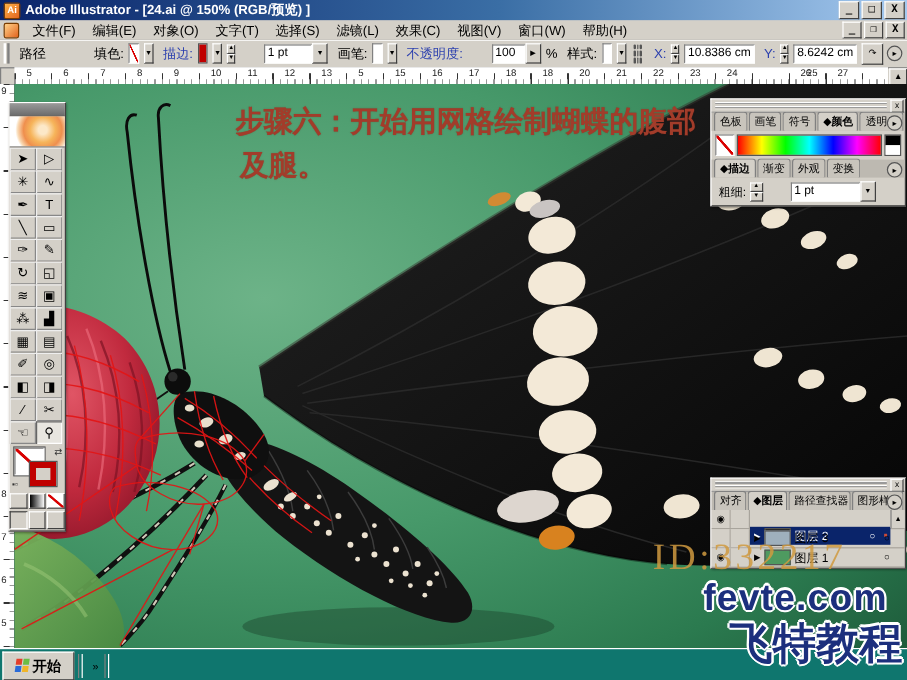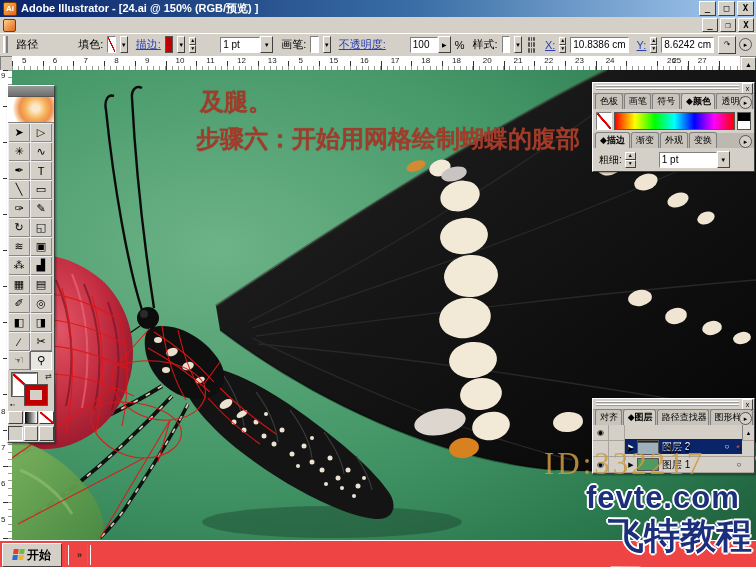--- a/index.html
+++ b/index.html
@@ -24,21 +24,21 @@
     border-bottom:1px solid #aaa;}
   #doc-icon{width:11px;height:11px;margin:0 4px 0 3px;border-radius:2px;
     background:linear-gradient(135deg,#ffd28a,#e2641e);border:1px solid #7a3c00;}
   .menu-item{padding:1px 7px;white-space:nowrap;}
   #menubar .wbtns .wbtn{width:14px;height:12px;}
   
   #controlbar{left:0;top:33px;width:756px;height:23px;background:#d4d0c8;display:flex;
     align-items:center;gap:4px;border-bottom:1px solid #808080;box-shadow:inset 0 1px 0 #fff;white-space:nowrap;}
   .grip{width:3px;height:17px;margin-left:3px;border-left:2px solid #fff;border-right:2px solid #808080;}
   .cb-label{margin-left:4px;}
-  .cb-link{color:#2b3fae;text-decoration:underline;}
+  .cb-link{color:#2b3fae;}
   .swatch{width:15px;height:15px;background:#fff;border:1px solid;border-color:#808080 #fff #fff #808080;position:relative;}
   .swatch.none:before{content:"";position:absolute;left:0;top:0;width:100%;height:100%;
     background:linear-gradient(to top right,transparent 44%,#d80000 46%,#d80000 54%,transparent 56%);}
   .swatch.redstroke{border:1px solid #555;box-shadow:inset 0 0 0 3px #c00000;}
   .ddbtn{width:11px;height:15px;font-size:6px;}
   .stepper{width:11px;height:16px;display:flex;flex-direction:column;}
   .stepper .btn{flex:1;font-size:5px;}
   .field{height:14px;background:#fff;border:1px solid;border-color:#808080 #fff #fff #808080;
     display:flex;align-items:center;padding:0 2px;font-size:10px;}
   .combo{display:flex;align-items:center;padding-left:20px;}
@@ -127,21 +127,21 @@
   .lrow.selected .sel-bg{background:#0a246a;color:#fff;margin-top:28px;}
   .l-scroll{width:11px;background:#d4d0c8;border-left:1px solid #808080;font-size:6px;}
   
   #wm-id{left:544px;top:446px;font-family:"Liberation Serif","DejaVu Serif",serif;
     font-size:31px;color:#d09a40;opacity:.85;letter-spacing:3px;z-index:60;}
   .outlined{color:#1c2f7d;font-weight:bold;z-index:60;
     text-shadow:-2px 0 #fff,2px 0 #fff,0 -2px #fff,0 2px #fff,-1px -1px #fff,1px 1px #fff,-1px 1px #fff,1px -1px #fff;}
   #wm-site{left:586px;top:480px;font-size:31px;letter-spacing:1px;}
   #wm-site-cn{left:608px;top:512px;font-size:36px;}
   
-  #taskbar{left:0;top:540px;width:756px;height:27px;background:#ef4444;border-top:1px solid #fff;
+  #taskbar{left:0;top:540px;width:756px;height:27px;background:#0f766e;border-top:1px solid #fff;
     display:flex;align-items:center;gap:3px;z-index:50;}
   #start-btn{width:58px;height:22px;margin-left:2px;display:flex;align-items:center;gap:3px;
     font-weight:bold;font-size:12px;justify-content:center;}
   #win-flag{width:11px;height:11px;display:grid;grid-template-columns:1fr 1fr;gap:1px;transform:skewX(-8deg);}
   #win-flag i:nth-child(1){background:#e33e2b;}#win-flag i:nth-child(2){background:#6bbd46;}
   #win-flag i:nth-child(3){background:#2a6bd8;}#win-flag i:nth-child(4){background:#f0b529;}
   .tb-sep{width:2px;height:20px;border-left:1px solid #808080;border-right:1px solid #fff;}
   #quicklaunch{display:flex;gap:2px;align-items:center;}
   #ql-overflow{font-size:9px;padding:0 2px;}
   #tray{margin-left:auto;height:22px;display:flex;align-items:center;gap:3px;padding:0 4px 0 6px;
@@ -157,20 +157,32 @@
   <div class="ttl">Adobe Illustrator - [24.ai @ 150% (RGB/预览) ]</div>
   <div class="wbtns">
     <div class="btn wbtn">_</div>
     <div class="btn wbtn">□</div>
     <div class="btn wbtn">X</div>
   </div>
 </div>
 
 <div id="menubar" class="abs">
   <div id="doc-icon"></div>
+  <div id="menu-items" style="display:flex;">
+      <div class="menu-item">文件(F)</div>
+      <div class="menu-item">编辑(E)</div>
+      <div class="menu-item">对象(O)</div>
+      <div class="menu-item">文字(T)</div>
+      <div class="menu-item">选择(S)</div>
+      <div class="menu-item">滤镜(L)</div>
+      <div class="menu-item">效果(C)</div>
+      <div class="menu-item">视图(V)</div>
+      <div class="menu-item">窗口(W)</div>
+      <div class="menu-item">帮助(H)</div>
+    </div>
   <div class="wbtns">
     <div class="btn wbtn">_</div>
     <div class="btn wbtn">❐</div>
     <div class="btn wbtn">X</div>
   </div>
 </div>
 
 <div id="controlbar" class="abs">
   <div class="grip"></div>
   <span class="cb-label">路径</span>
@@ -429,22 +441,22 @@
         <path d="M136,278 C158,290 180,306 198,322"></path>
     <path d="M150,256 C154,284 162,310 174,330"></path>
         <path d="M166,260 C172,288 182,312 194,328"></path>
     <path d="M196,328 C210,344 228,360 248,374"></path>
         <path d="M208,318 C224,334 244,350 264,364"></path>
   </g>
 </svg>
 </div>
 
 <div id="step-text" class="abs">
+  <div>步骤六：开始用网格绘制蝴蝶的腹部</div>
   <div style="padding-left:4px;">及腿。</div>
-  <div>步骤六：开始用网格绘制蝴蝶的腹部</div>
 </div>
 
 <div id="toolbox" class="abs">
   <div id="toolbox-title"></div>
   <div id="toolbox-logo"></div>
   <div id="tools">
       <div class="tool">➤</div>
       <div class="tool">▷</div>
       <div class="tool">✳</div>
       <div class="tool">∿</div>

